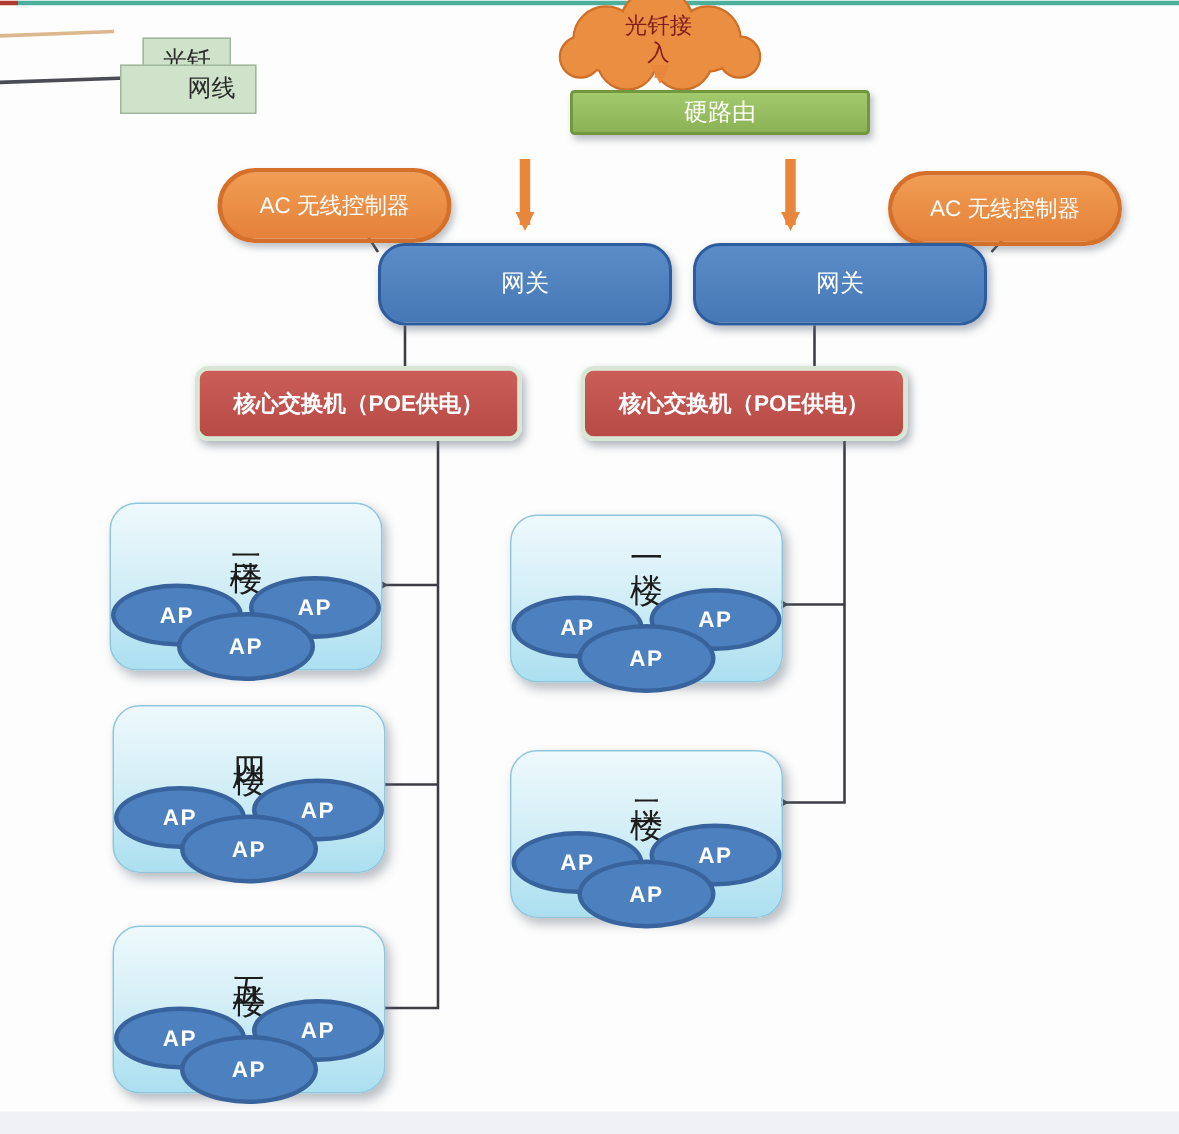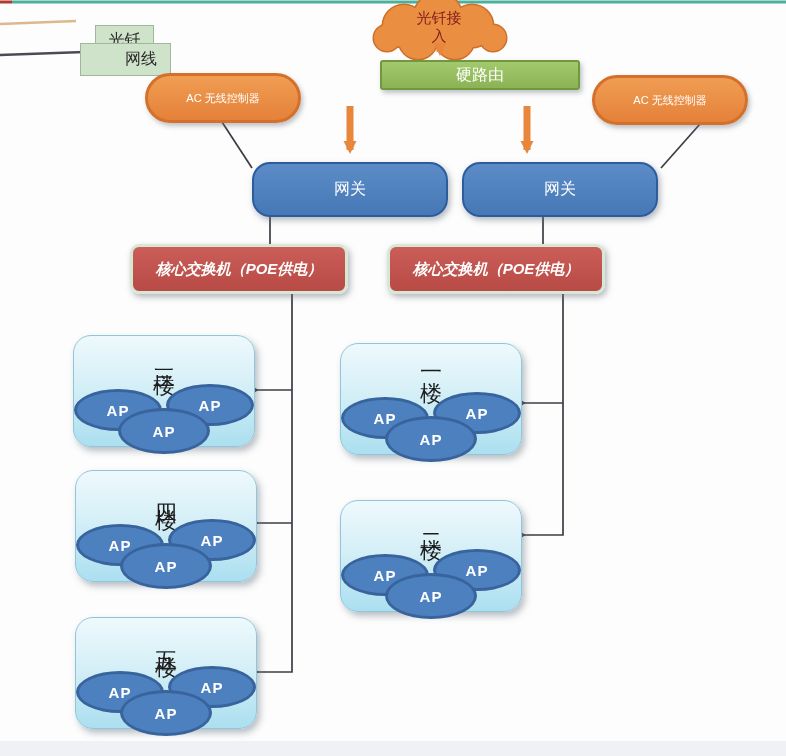--- a/index.html
+++ b/index.html
@@ -4,31 +4,31 @@
 <style>
   html,body{margin:0;padding:0;background:#fff;}
   #stage{position:relative;width:786px;height:756px;overflow:hidden;
          font-family:"Liberation Sans","DejaVu Sans",sans-serif;background:#fdfdfd;}
   svg{position:absolute;left:0;top:0;z-index:1;}
   .node{position:absolute;z-index:2;display:flex;align-items:center;justify-content:center;
         color:#fff;text-align:center;box-sizing:border-box;}
   .router{left:340px;top:60px;width:200px;height:30px;
           background:linear-gradient(#a2c96c,#8bb254);border:2px solid #71983f;border-radius:3px;
           font-size:16px;box-shadow:2px 3px 5px rgba(110,120,130,.45);margin-left:40px;}
-  .ac{width:156px;height:50px;border-radius:26px;font-size:11px;
+  .ac{width:156px;height:50px;border-radius:26px;font-size:15px;
       background:linear-gradient(#f09d53,#e5813a);border:3px solid #d4702a;
-      box-shadow:2px 3px 5px rgba(110,120,130,.45);}
+      box-shadow:2px 3px 5px rgba(110,120,130,.45);margin-top:39px;}
   .ac1{left:145px;top:73px;} .ac2{left:592px;top:75px;}
   .gw{width:196px;height:55px;border-radius:18px;font-size:16px;
       background:linear-gradient(#5b8cc8,#4678b5);border:2px solid #2d5c9e;
       box-shadow:2px 3px 6px rgba(100,110,125,.5);}
   .gw1{left:252px;top:162px;} .gw2{left:462px;top:162px;}
   .sw{width:218px;height:50px;border-radius:9px;font-size:15px;font-weight:bold;
       background:linear-gradient(#cb5e58,#b84a45);border:3px solid #d7e7d3;
-      box-shadow:2px 3px 6px rgba(100,110,125,.5);font-style:italic;}
+      box-shadow:2px 3px 6px rgba(100,110,125,.5);}
   .sw1{left:130px;top:244px;} .sw2{left:387px;top:244px;}
   .floor{position:absolute;z-index:2;width:180px;height:110px;border-radius:18px;
          background:linear-gradient(to bottom,#eef9fc 0%,#d5eff7 45%,#abdff0 100%);
          border:1.5px solid #8fc6dc;box-shadow:3px 4px 7px rgba(100,110,125,.45);text-align:right;}
   .floor-label{position:absolute;left:50%;top:16px;transform:translateX(-50%);
          writing-mode:vertical-rl;text-orientation:upright;letter-spacing:4px;
          font-size:22px;color:#1c1c1c;z-index:3;}
   .ap{position:absolute;display:flex;align-items:center;justify-content:center;
       background:#4d80bf;border:3px solid #38639c;border-radius:50%;
       color:#fff;font-size:15px;font-weight:bold;letter-spacing:1px;box-sizing:border-box;}

